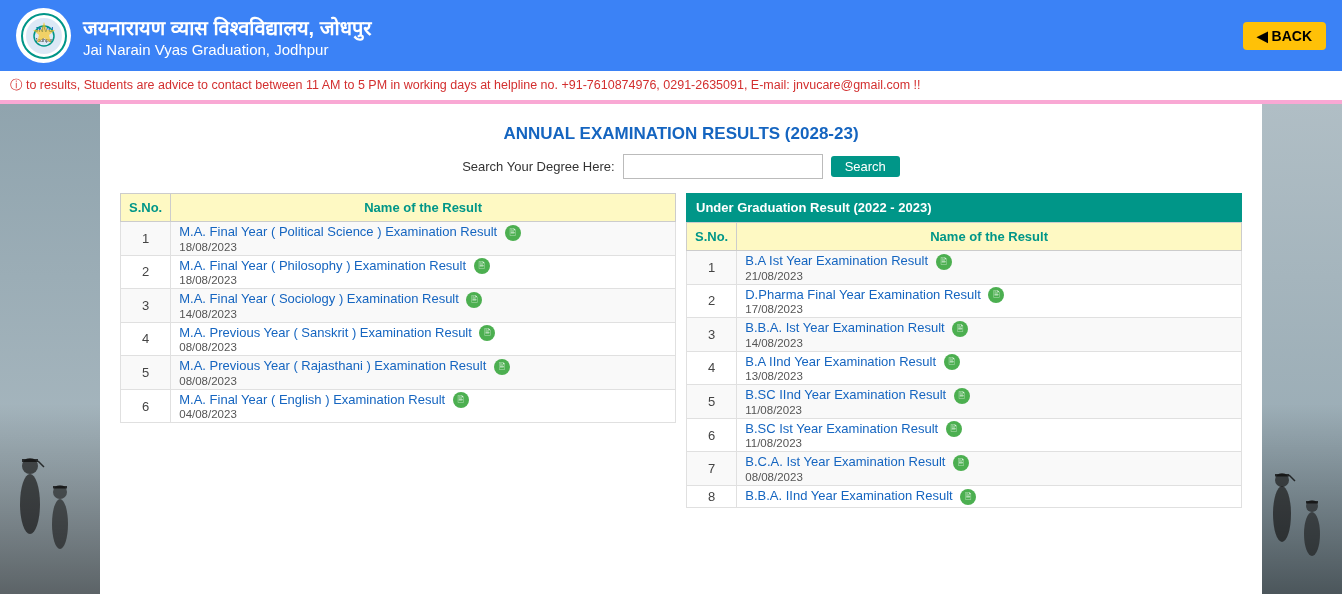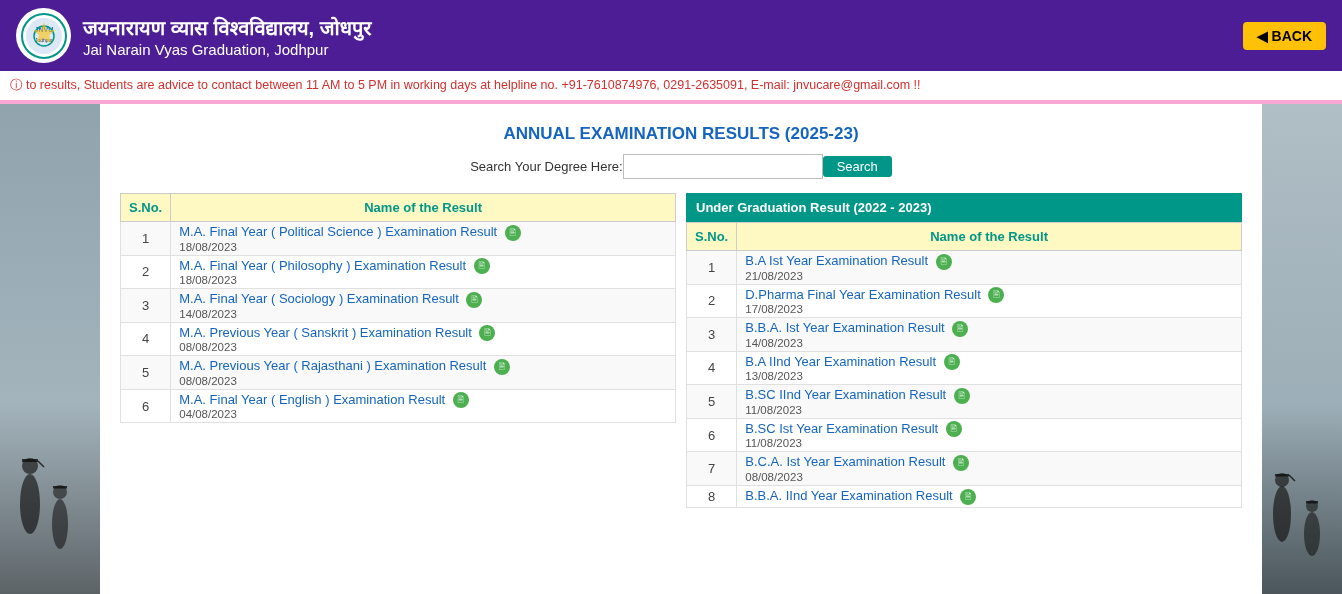--- a/index.html
+++ b/index.html
@@ -1,20 +1,20 @@
 <!DOCTYPE html>
 <html><head>
   <meta charset="utf-8">
   <style>
     * { margin: 0; padding: 0; box-sizing: border-box; }
     body { font-family: Arial, sans-serif; font-size: 13px; background: #fff; overflow-x: hidden; }
 
     
     .header {
-      background: #4c1d95;
+      background: #3b82f6;
       display: flex;
       align-items: center;
       justify-content: space-between;
       padding: 8px 16px;
       min-height: 70px;
     }
     .header-left { display: flex; align-items: center; gap: 12px; }
     .header-logo {
       width: 55px; height: 55px;
       border-radius: 50%;
@@ -100,21 +100,21 @@
       font-size: 17px;
       font-weight: bold;
       margin: 10px 0 10px 0;
     }
 
     
     .search-row {
       display: flex;
       align-items: center;
       justify-content: center;
-      gap: 0;
+      gap: 8px;
       margin-bottom: 14px;
     }
     .search-label { font-size: 13px; color: #333; }
     .search-input {
       width: 200px;
       padding: 4px 6px;
       border: 1px solid #bbb;
       font-size: 13px;
     }
     .search-btn {
@@ -232,21 +232,21 @@
       <rect x="22" y="355" width="16" height="3" fill="#111" opacity="0.8"></rect>
       <line x1="38" y1="357" x2="44" y2="363" stroke="#111" stroke-width="1.5" opacity="0.8"></line>
       <ellipse cx="60" cy="420" rx="8" ry="25" fill="#222" opacity="0.6"></ellipse>
       <circle cx="60" cy="388" r="7" fill="#222" opacity="0.6"></circle>
       <rect x="53" y="382" width="14" height="2.5" fill="#111" opacity="0.8"></rect>
     </svg>
   </div>
 
   <div class="content-area">
 
-    <div class="page-title">ANNUAL EXAMINATION RESULTS (2025-23)</div>
+    <div class="page-title">ANNUAL EXAMINATION RESULTS (2028-23)</div>
 
     <div class="search-row">
       <span class="search-label">Search Your Degree Here:</span>
       <input class="search-input" type="text" placeholder="" style="">
       <button class="search-btn">Search</button>
     </div>
 
     <div class="tables-wrapper">
 
       <div class="result-section">

